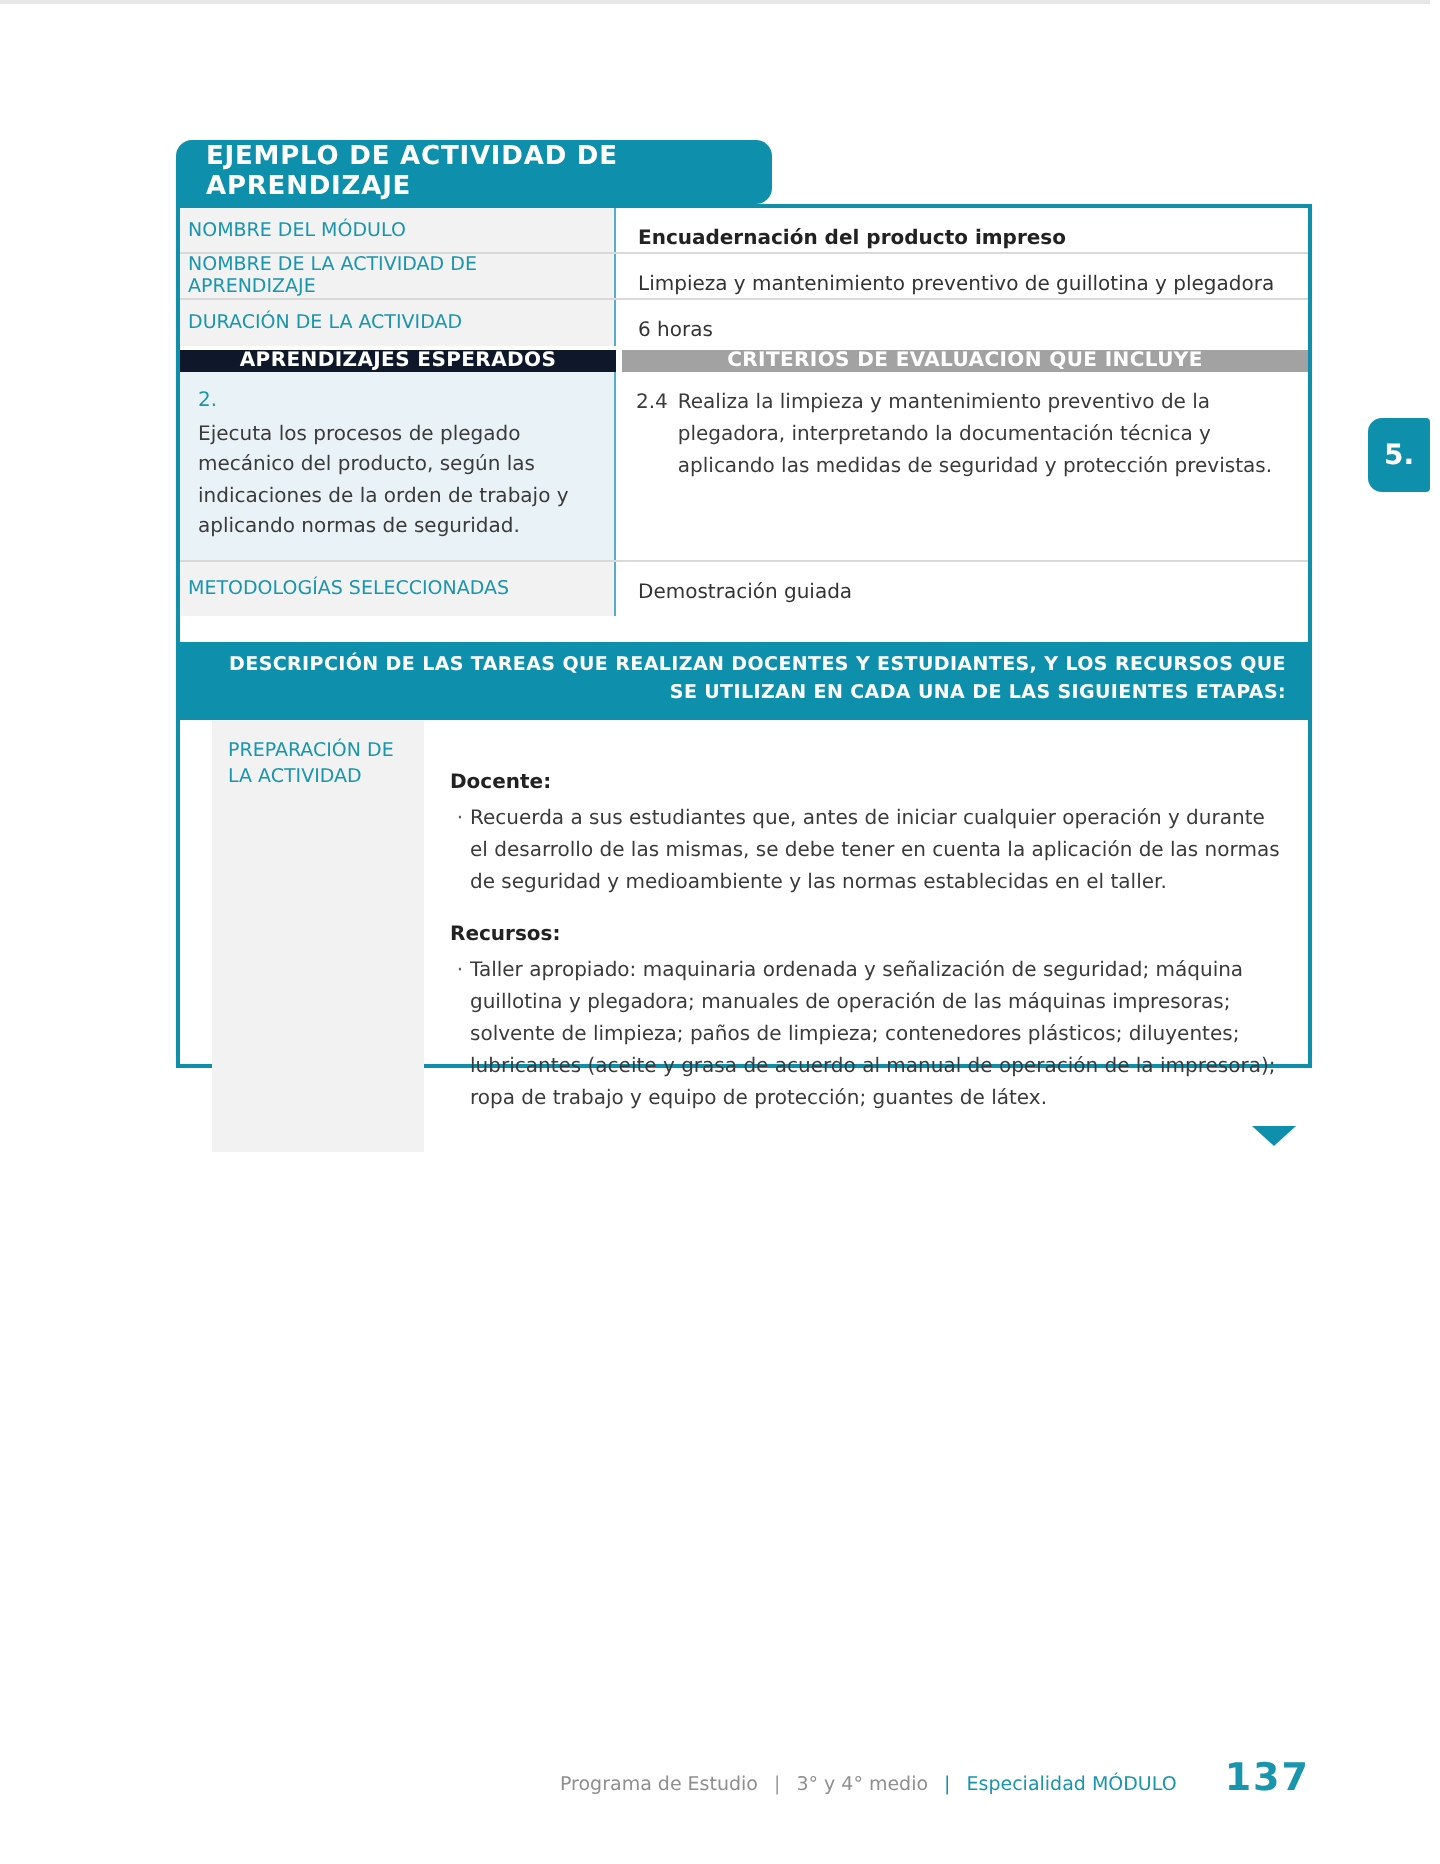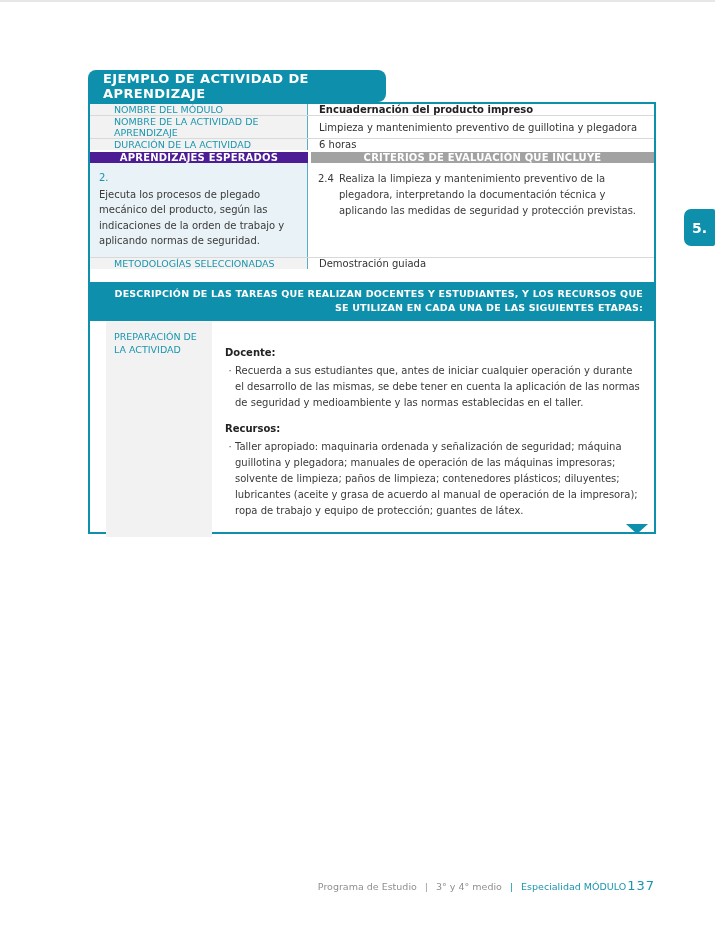--- a/index.html
+++ b/index.html
@@ -19,30 +19,30 @@
   .table{
     position:absolute; left:88px; top:100px; width:568px; height:432px;
     border:2px solid #0e90ad; background:#fff;
     display:flex; flex-direction:column;
   }
   .row{ display:flex; }
   .kv{ height:23px; align-items:stretch; border-bottom:1.5px solid #d9d9d9; }
   .kv:last-of-type{ border-bottom:none; }
   .kv .label{
     width:218px; background:#f2f2f2; color:#1a95ae; font-size:9.5px;
-    display:flex; align-items:center; padding:0 24px;
+    display:flex; align-items:center; padding:0 4px;
     border-right:1.5px solid #57aec3; flex-shrink:0;
   }
-  .kv .value{ flex:1; display:flex; align-items:center; padding:0 11px; font-size:10px; color:#333; }
+  .kv .value{ flex:1; display:flex; align-items:center; padding:15px 11px; font-size:10px; color:#333; }
   .kv .value.bold{ font-weight:bold; color:#222; }
   .no-sep{ border-bottom:none; }
 
   .headers{ margin-top:2px; height:28px; }
   .hdr{ display:flex; align-items:center; justify-content:center; color:#fff; font-size:10px; font-weight:bold; letter-spacing:.2px; }
-  .hdr.teal{ width:218px; background:#4c1d95; flex-shrink:0; }
+  .hdr.teal{ width:218px; background:#0f172a; flex-shrink:0; }
   .hdr.gray{ flex:1; background:#a2a2a2; margin-left:3px; }
 
   .content-row{ min-height:95px; border-bottom:1.5px solid #d9d9d9; }
   .expected{
     width:218px; background:#e9f2f6; border-right:1.5px solid #57aec3; flex-shrink:0;
     padding:7px 9px; font-size:10px; line-height:1.55; color:#3a3a3a;
   }
   .expected .num{ color:#1a95ae; margin-bottom:1px; }
   .criteria{ flex:1; padding:8px 10px 8px 10px; font-size:10px; line-height:1.6; display:flex; }
   .criteria .cnum{ flex-shrink:0; margin-right:5px; }
@@ -78,21 +78,21 @@
   }
 
   
   .footer{
     position:absolute; top:876px; right:60px;
     display:flex; align-items:baseline; font-size:9.5px; color:#8f8f8f;
   }
   .footer .sep{ margin:0 8px; color:#9a9a9a; }
   .footer .sep.teal{ color:#1a95ae; }
   .footer .spec{ color:#1a95ae; }
-  .footer .pagenum{ color:#1a95ae; font-weight:normal; font-size:13px; margin-left:1px; letter-spacing:1px; }
+  .footer .pagenum{ color:#1a95ae; font-weight:bold; font-size:19px; margin-left:24px; letter-spacing:1px; }
 </style>
 </head>
 <body>
 
 <div class="page">
 
   <div class="title-tab">
     <span>EJEMPLO DE ACTIVIDAD DE APRENDIZAJE</span>
   </div>
 

